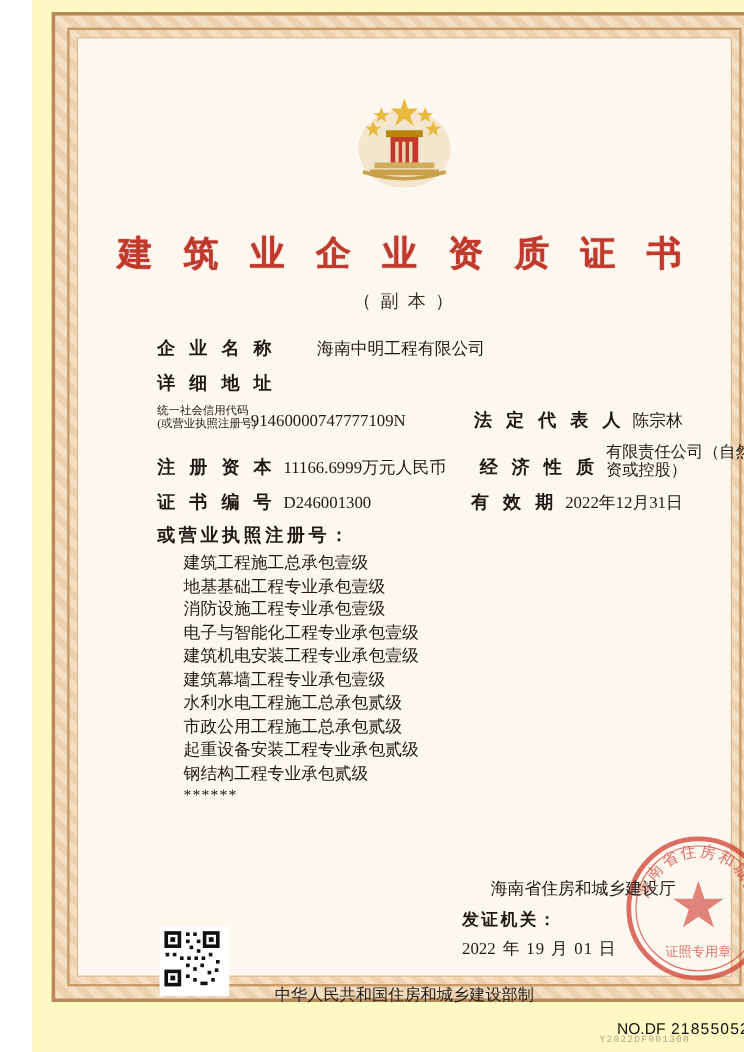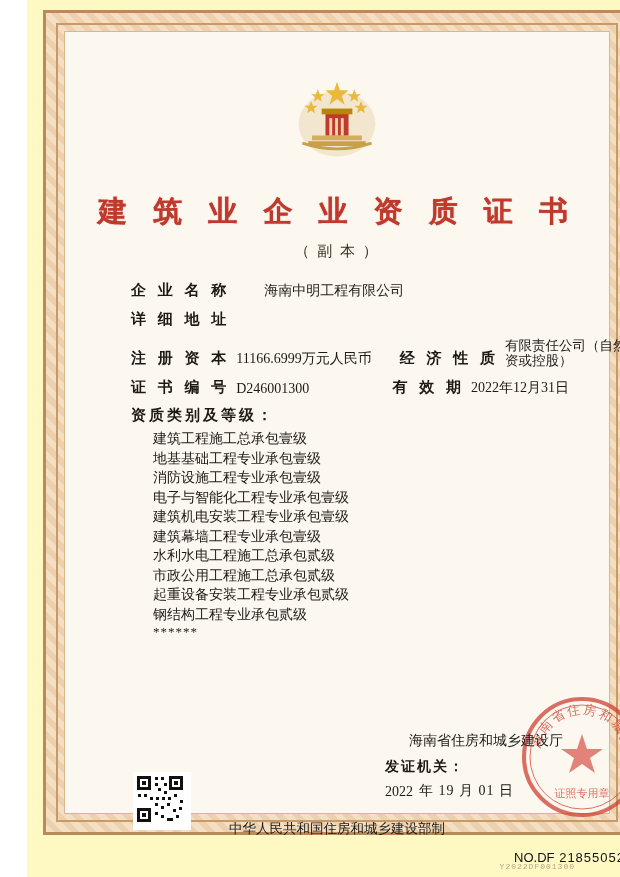--- a/index.html
+++ b/index.html
@@ -188,20 +188,33 @@
 
           <div class="row">
             <span class="lbl">企 业 名 称</span>
             <span class="val wide">海南中明工程有限公司</span>
           </div>
 
           <div class="row">
             <span class="lbl">详 细 地 址</span>
           </div>
 
+          <div class="row row2col">
+            <div class="col-left">
+              <span class="lbl small">
+                <span>统一社会信用代码</span><br>
+                <span>(或营业执照注册号)</span>
+              </span>
+              <span class="val">91460000747777109N</span>
+            </div>
+            <div class="col-right">
+              <span class="lbl">法 定 代 表 人</span>
+              <span class="val">陈宗林</span>
+            </div>
+          </div>
 
           <div class="row row2col">
             <div class="col-left">
               <span class="lbl">注 册 资 本</span>
               <span class="val">11166.6999万元人民币</span>
             </div>
             <div class="col-right">
               <span class="lbl">经 济 性 质</span>
               <span class="val twoline">有限责任公司（自然人投资或控股）</span>
             </div>
@@ -211,21 +224,21 @@
             <div class="col-left">
               <span class="lbl">证 书 编 号</span>
               <span class="val">D246001300</span>
             </div>
             <div class="col-right">
               <span class="lbl">有 效 期</span>
               <span class="val">2022年12月31日</span>
             </div>
           </div>
 
-          <div class="cat-title">资质类别及等级：</div>
+          <div class="cat-title">或营业执照注册号：</div>
           <div class="cat-list">
             <div>建筑工程施工总承包壹级</div>
             <div>地基基础工程专业承包壹级</div>
             <div>消防设施工程专业承包壹级</div>
             <div>电子与智能化工程专业承包壹级</div>
             <div>建筑机电安装工程专业承包壹级</div>
             <div>建筑幕墙工程专业承包壹级</div>
             <div>水利水电工程施工总承包贰级</div>
             <div>市政公用工程施工总承包贰级</div>
             <div>起重设备安装工程专业承包贰级</div>

